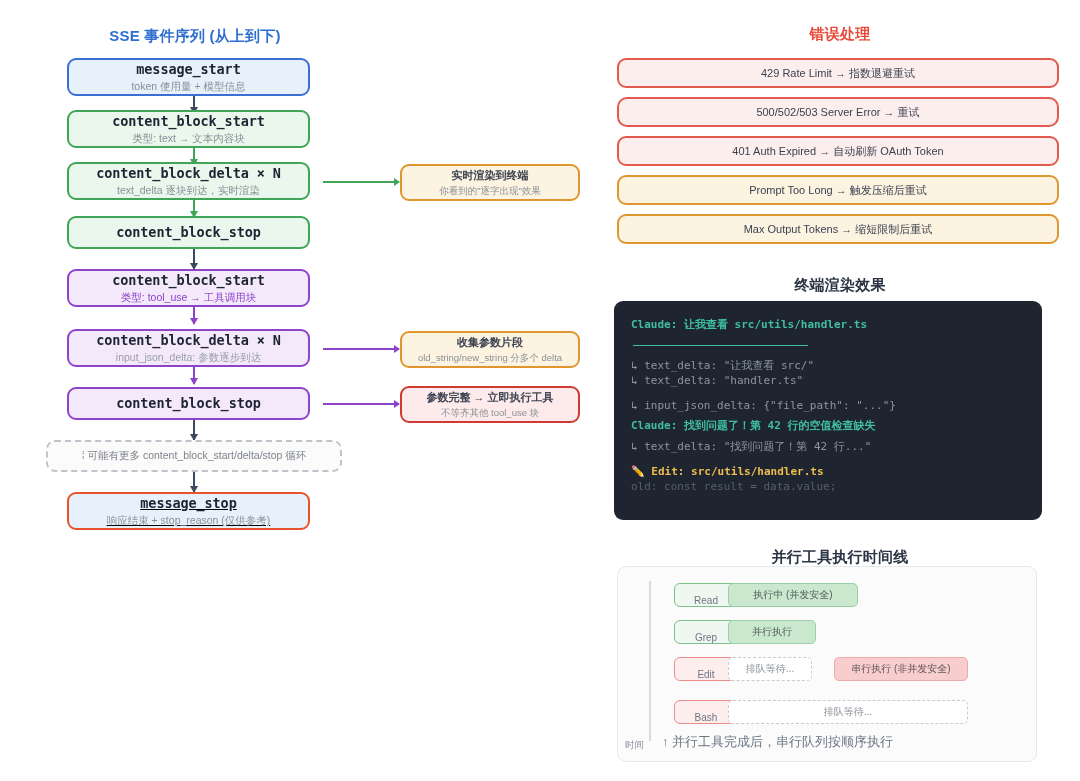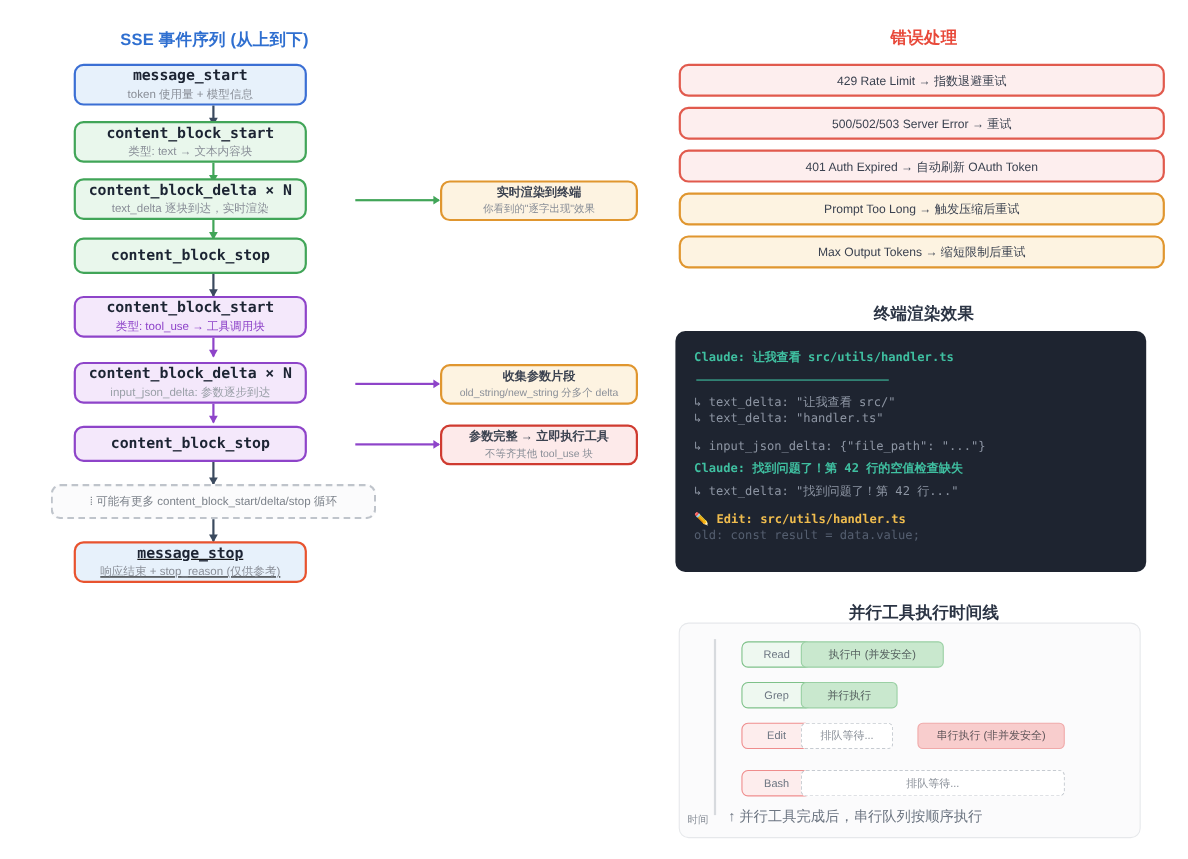--- a/index.html
+++ b/index.html
@@ -17,21 +17,21 @@
     font-weight: bold;
     letter-spacing: .2px;
   }
 
   
   .flow-col { position: absolute; left: 0; top: 0; width: 600px; height: 781px; }
   .flow-title { position: absolute; left: 0; top: 27px; width: 390px; color: #2f6fd0; }
 
   .node {
     position: absolute;
-    width: 212px;
+    width: 243px;
     left: 67px;
     border-radius: 9px;
     border: 2px solid #999;
     background: #fafafa;
     display: flex;
     flex-direction: column;
     align-items: center;
     justify-content: center;
     text-align: center;
   }
@@ -145,21 +145,21 @@
     border: 1px solid #e6e8eb;
     border-radius: 9px;
   }
   .par-axis { position: absolute; left: 31px; top: 14px; width: 2px; height: 160px; background: #d7dade; }
   .par-rows { position: absolute; left: 0; top: 16px; width: 420px; }
   .par-row { position: relative; height: 31px; margin-bottom: 6px; }
   .tool-chip {
     position: absolute; left: 56px; top: 0;
     width: 64px; height: 24px;
     border-radius: 6px;
-    display: flex; align-items: center; justify-content: center;
+    display: flex; align-items: flex-end; justify-content: center;
     font-size: 10px; color: #6d7682;
     border: 1.5px solid #7ec189; background: #eef8f0;
   }
   .tool-chip.red { border-color: #ef8d8d; background: #fdeded; }
   .bar {
     position: absolute; top: 0; height: 24px;
     border-radius: 5px;
     display: flex; align-items: center; justify-content: center;
     font-size: 10px;
   }
@@ -284,21 +284,21 @@
     </div>
   </div>
 
   <div class="right-col">
 
     <div class="col-title err-title">错误处理</div>
 
     <div class="err-box" style="top:58px;">
       <span>429 Rate Limit → 指数退避重试</span>
     </div>
-    <div class="err-box" style="top:97px;">
+    <div class="err-box" style="top:97px;border-radius:10px;">
       <span>500/502/503 Server Error → 重试</span>
     </div>
     <div class="err-box" style="top:136px;">
       <span>401 Auth Expired → 自动刷新 OAuth Token</span>
     </div>
     <div class="err-box amber" style="top:175px;">
       <span>Prompt Too Long → 触发压缩后重试</span>
     </div>
     <div class="err-box amber" style="top:214px;">
       <span>Max Output Tokens → 缩短限制后重试</span>

